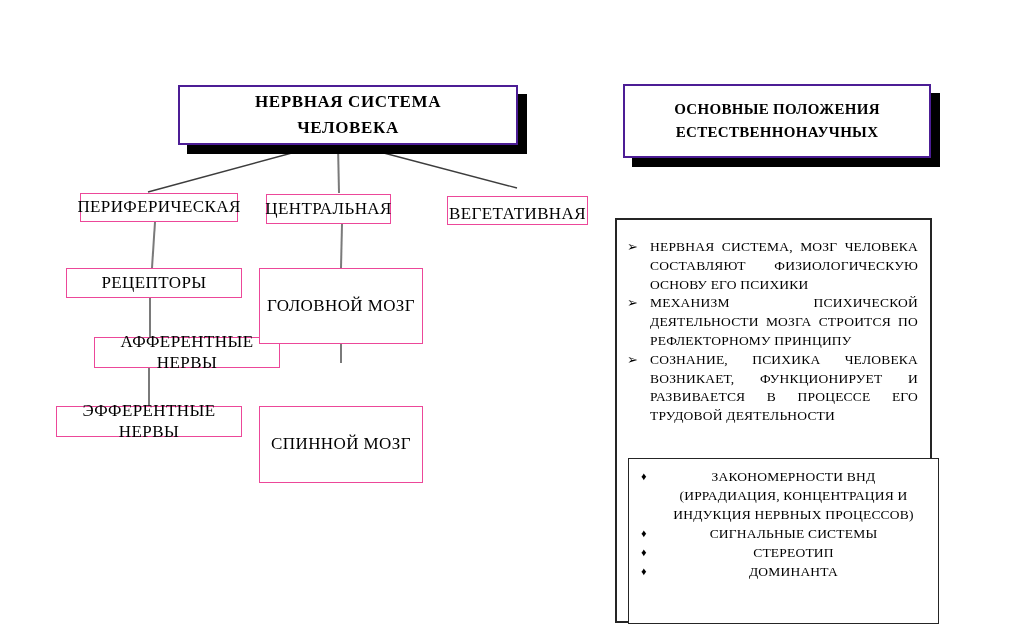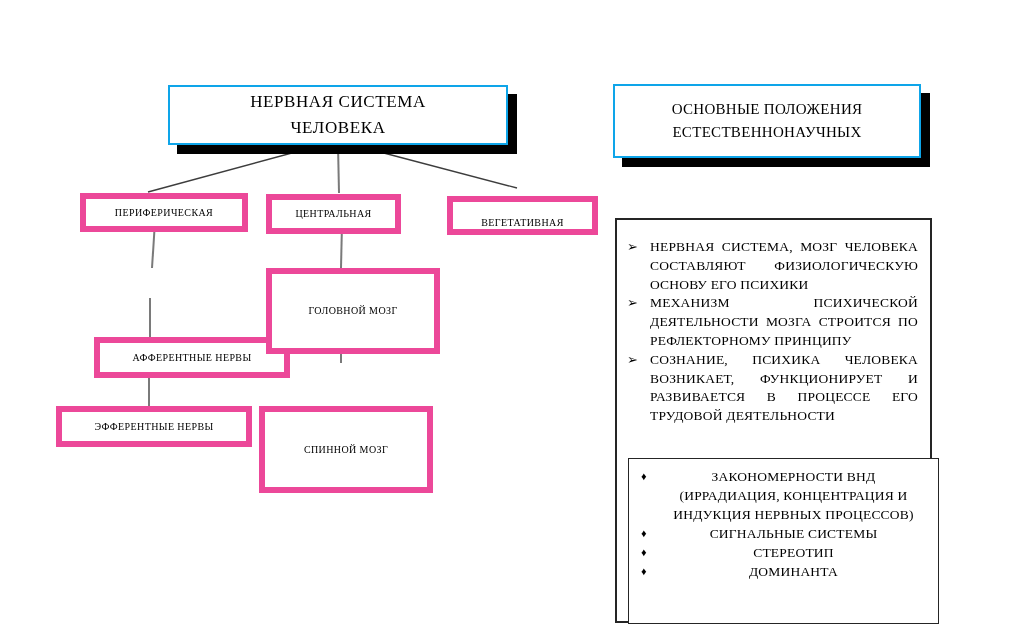--- a/index.html
+++ b/index.html
@@ -14,49 +14,50 @@
     color: #000000;
     overflow: hidden;
   }
   .connectors {
     position: absolute; left: 0; top: 0;
     width: 1024px; height: 638px;
   }
   .box {
     position: absolute;
     background: #ffffff;
-    border: 6px solid #ec4899;
+    border: 1px solid #ec4899;
     display: flex; align-items: center; justify-content: center;
     text-align: center;
-    font-size: 10px;
+    font-size: 17px;
     letter-spacing: 0.4px;
     line-height: 1.2;
     box-sizing: content-box;
   }
   .title-box {
-    border: 2px solid #0ea5e9;
+    border: 2px solid #4c1d95;
     box-shadow: 9px 9px 0 0 #000000;
-    font-weight: normal;
+    font-weight: bold;
     flex-direction: column;
+    margin-left: 10px;
   }
   .root-box {
     left: 168px; top: 85px; width: 336px; height: 56px;
     font-size: 17px; line-height: 26px; letter-spacing: 0.6px;
   }
   .right-title-box {
     left: 613px; top: 84px; width: 304px; height: 70px;
     font-size: 15px; line-height: 23px; letter-spacing: 0.3px;
   }
   .b-peripheral { left: 80px;  top: 193px; width: 156px; height: 27px; }
   .b-central    { left: 266px; top: 194px; width: 123px; height: 28px; }
   .b-vegetative { left: 447px; top: 196px; width: 139px; height: 27px; align-items: flex-end; }
   .b-receptors  { left: 66px;  top: 268px; width: 174px; height: 28px; }
   .b-afferent   { left: 56px;  top: 337px; width: 184px; height: 29px; margin-left: 38px; }
   .b-efferent   { left: 56px;  top: 406px; width: 184px; height: 29px; }
-  .b-brain      { left: 266px; top: 268px; width: 162px; height: 74px; }
+  .b-brain      { left: 259px; top: 268px; width: 162px; height: 74px; }
   .b-spinal     { left: 259px; top: 363px; width: 162px; height: 75px; margin-top: 43px; }
 
   .panel {
     position: absolute;
     left: 615px; top: 218px; width: 313px; height: 401px;
     border: 2px solid #252525;
     background: #ffffff;
     box-sizing: content-box;
   }
   .statements {
@@ -129,20 +130,23 @@
   <div class="box b-peripheral">
     <span>ПЕРИФЕРИЧЕСКАЯ</span>
   </div>
   <div class="box b-central">
     <span>ЦЕНТРАЛЬНАЯ</span>
   </div>
   <div class="box b-vegetative">
     <span>ВЕГЕТАТИВНАЯ</span>
   </div>
 
+  <div class="box b-receptors">
+    <span>РЕЦЕПТОРЫ</span>
+  </div>
   <div class="box b-afferent">
     <span>АФФЕРЕНТНЫЕ НЕРВЫ</span>
   </div>
   <div class="box b-efferent">
     <span>ЭФФЕРЕНТНЫЕ НЕРВЫ</span>
   </div>
 
   <div class="box b-brain">
     <span>ГОЛОВНОЙ МОЗГ</span>
   </div>

